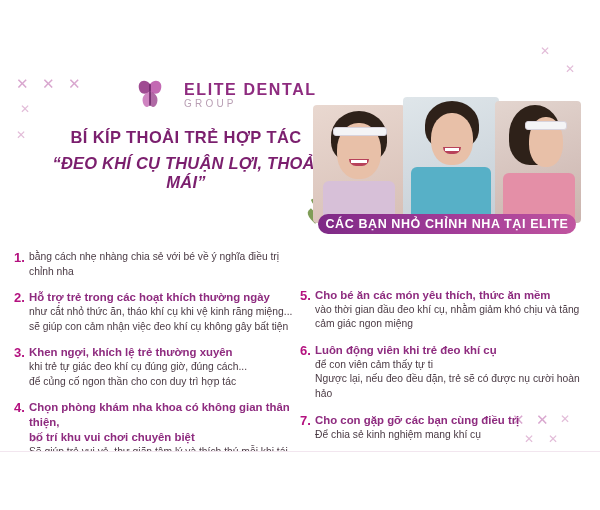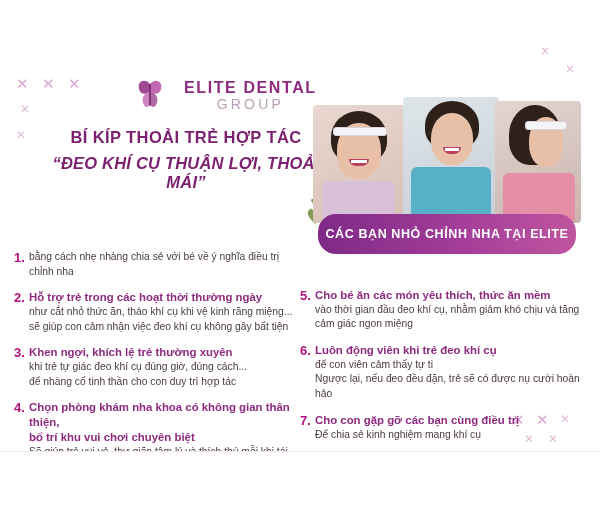--- a/index.html
+++ b/index.html
@@ -15,21 +15,21 @@
 
   
   .cross{position:absolute;color:#d9a7cf;font-size:15px;line-height:15px;font-weight:400;}
   .cross.sm{font-size:12px;color:#e2bcd8;}
 
   
   .logo-top{position:absolute;left:135px;top:78px;display:flex;align-items:center;gap:19px;}
   .logo-mark{width:30px;height:34px;position:relative;}
   .logo-text{line-height:1;}
   .logo-name{font-size:16px;letter-spacing:1.6px;color:#8e2b7f;font-weight:700;}
-  .logo-sub{font-size:14px;letter-spacing:3.2px;color:#b99fb4;margin-top:1px;text-align:center;}
+  .logo-sub{font-size:10px;letter-spacing:3.2px;color:#b99fb4;margin-top:1px;text-align:left;}
 
   
   .headline{position:absolute;left:36px;top:128px;width:300px;text-align:center;}
   .headline .l1{font-size:16.5px;font-weight:700;color:#7b1f6e;letter-spacing:.4px;}
   .headline .l2{font-size:16.5px;font-weight:700;font-style:italic;color:#7b1f6e;margin-top:7px;letter-spacing:.2px;}
 
   
   .photo-wrap{position:absolute;left:295px;top:95px;width:290px;height:150px;}
   .kid{position:absolute;bottom:22px;border-radius:4px;}
 
@@ -38,21 +38,21 @@
   .kid3{left:200px;width:86px;height:122px;background:linear-gradient(160deg,#e3d5cf,#cbb4ae);}
 
   .face{position:absolute;border-radius:48% 48% 45% 45%;background:#e8c0a8;}
   .hairdark{position:absolute;background:#2e2119;border-radius:50% 50% 40% 40%;}
   .band{position:absolute;background:#f4f4f6;border:1px solid #d8d3dd;border-radius:3px;height:7px;}
   .smile{position:absolute;height:7px;border-radius:0 0 9px 9px;background:#b7415a;}
   .teeth{position:absolute;height:3px;background:#fff;}
   .shirt{position:absolute;border-radius:6px 6px 2px 2px;}
 
   
-  .ribbon{position:absolute;left:318px;top:214px;width:258px;height:40px;border-radius:18px;
+  .ribbon{position:absolute;left:318px;top:214px;width:258px;height:20px;border-radius:18px;
           background:linear-gradient(90deg,#7e2a86,#a33d99 55%,#c0559f);display:flex;align-items:center;justify-content:center;}
   .ribbon span{color:#fff;font-size:12.5px;font-weight:700;letter-spacing:.6px;}
 
   
   .leaf{position:absolute;background:#7f9d57;border-radius:0 60% 0 60%;}
 
   
   .tips-left{position:absolute;left:14px;top:250px;width:285px;}
   .tips-right{position:absolute;left:300px;top:288px;width:290px;}
   .tip{display:flex;margin-bottom:11px;}
@@ -146,32 +146,32 @@
     <div class="tip">
       <div class="tip-num">1.</div>
       <div class="tip-body">
         <div class="tip-line">bằng cách nhẹ nhàng chia sẻ với bé về ý nghĩa điều trị chỉnh nha</div>
       </div>
     </div>
 
     <div class="tip">
       <div class="tip-num">2.</div>
       <div class="tip-body">
-        <div class="tip-title">Hỗ trợ trẻ trong các hoạt thời thường ngày</div>
+        <div class="tip-title">Hỗ trợ trẻ trong các hoạt khích thường ngày</div>
         <div class="tip-line">như cắt nhỏ thức ăn, tháo khí cụ khi vệ kinh răng miệng...</div>
         <div class="tip-line">sẽ giúp con cảm nhận việc đeo khí cụ không gây bất tiện</div>
       </div>
     </div>
 
     <div class="tip">
       <div class="tip-num">3.</div>
       <div class="tip-body">
         <div class="tip-title">Khen ngợi, khích lệ trẻ thường xuyên</div>
         <div class="tip-line">khi trẻ tự giác đeo khí cụ đúng giờ, đúng cách...</div>
-        <div class="tip-line">để nhàng cố tinh thần cho con duy trì hợp tác</div>
+        <div class="tip-line">để củng cố ngon thần cho con duy trì hợp tác</div>
       </div>
     </div>
 
     <div class="tip">
       <div class="tip-num">4.</div>
       <div class="tip-body">
         <div class="tip-title">Chọn phòng khám nha khoa có không gian thân thiện,</div>
         <div class="tip-title">bố trí khu vui chơi chuyên biệt</div>
         <div class="tip-line">Sẽ giúp trẻ vui vẻ, thư giãn tâm lý và thích thú mỗi khi tái khám</div>
       </div>

